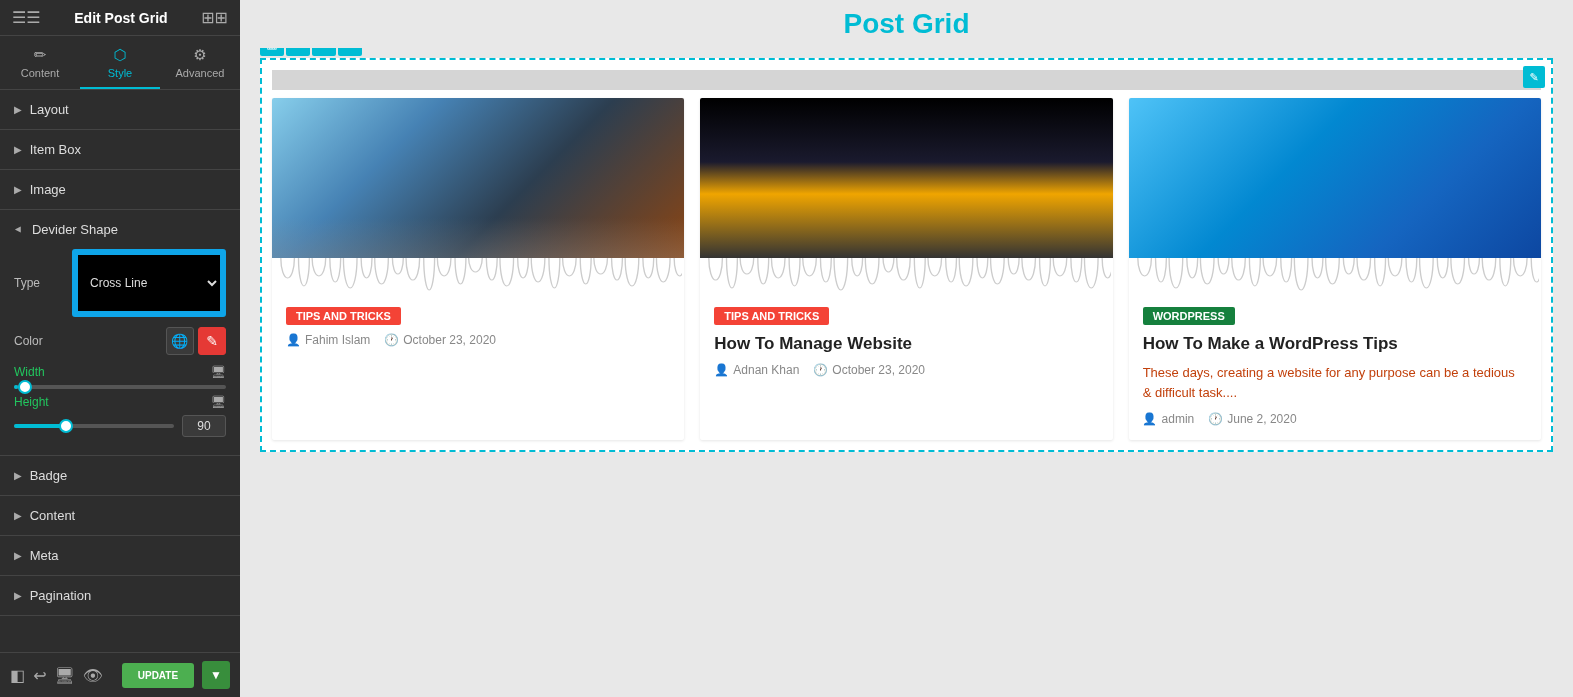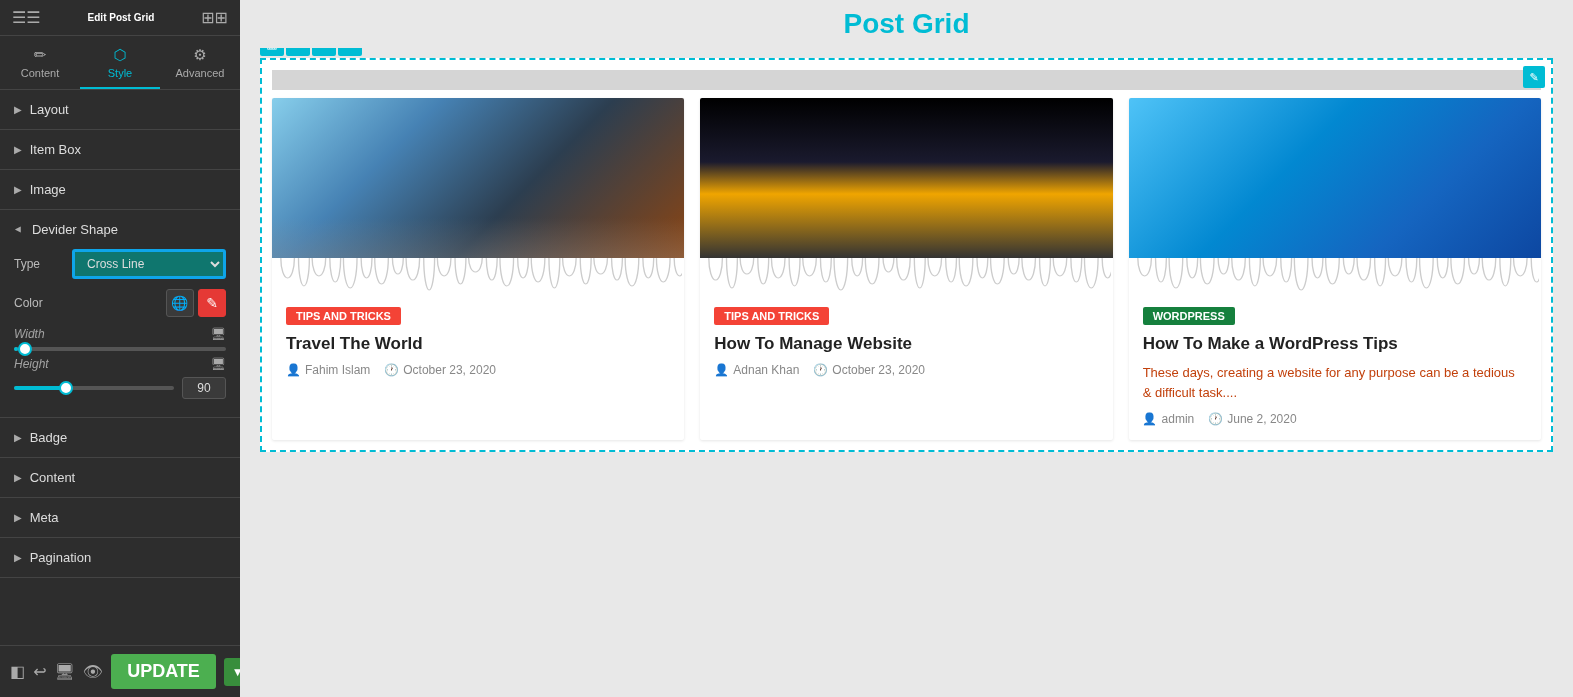--- a/index.html
+++ b/index.html
@@ -18,21 +18,21 @@
     }
     .sidebar-header {
       display: flex;
       align-items: center;
       justify-content: space-between;
       padding: 8px 12px;
       border-bottom: 1px solid #444;
     }
     .sidebar-header-title {
       color: #fff;
-      font-size: 10px;
+      font-size: 14px;
       font-weight: 600;
     }
     .sidebar-tabs {
       display: flex;
       border-bottom: 1px solid #444;
     }
     .sidebar-tab {
       flex: 1;
       padding: 10px 4px 8px;
       display: flex;
@@ -77,25 +77,25 @@
       gap: 8px;
     }
     .field-label {
       font-size: 12px;
       color: #bbb;
       min-width: 50px;
       flex-shrink: 0;
     }
     .field-select {
       flex: 1;
-      background: #0f766e;
-      border: 3px solid #0ea5e9;
+      background: #000000;
+      border: 6px solid #0ea5e9;
       color: #ddd;
       font-size: 12px;
-      padding: 4px 8px;
+      padding: 20px 8px;
       border-radius: 3px;
       cursor: pointer;
     }
     .field-color-row {
       display: flex;
       align-items: center;
       margin-bottom: 10px;
     }
     .color-controls {
       display: flex;
@@ -120,23 +120,22 @@
       margin-bottom: 6px;
     }
     .field-slider-label-row {
       display: flex;
       align-items: center;
       margin-bottom: 6px;
       gap: 6px;
     }
     .slider-label {
       font-size: 12px;
-      color: #a3a3a3;
+      color: #22c55e;
       flex: 1;
-      font-style: italic;
     }
     .slider-icon {
       font-size: 12px;
       color: #aaa;
     }
     .slider-with-input {
       display: flex;
       align-items: center;
       gap: 8px;
     }
@@ -188,21 +187,21 @@
       color: #aaa;
       font-size: 16px;
       cursor: pointer;
     }
     .update-btn {
       background: #4caf50;
       color: #fff;
       border: none;
       padding: 7px 16px;
       border-radius: 3px;
-      font-size: 18px;
+      font-size: 10px;
       font-weight: 600;
       cursor: pointer;
       margin-left: auto;
     }
     .update-arrow-btn {
       background: #388e3c;
       color: #fff;
       border: none;
       padding: 7px 8px;
       border-radius: 3px;
@@ -544,21 +543,20 @@
                   <ellipse cx="252" cy="0" rx="4" ry="22" fill="white" stroke="#ccc" stroke-width="1"></ellipse>
                   <ellipse cx="263" cy="0" rx="5" ry="28" fill="white" stroke="#ccc" stroke-width="1"></ellipse>
                   <ellipse cx="275" cy="0" rx="4" ry="20" fill="white" stroke="#ccc" stroke-width="1"></ellipse>
                   <ellipse cx="286" cy="0" rx="5" ry="24" fill="white" stroke="#ccc" stroke-width="1"></ellipse>
                   <ellipse cx="298" cy="0" rx="4" ry="18" fill="white" stroke="#ccc" stroke-width="1"></ellipse>
                 </g>
               </svg>
             </div>
             <div class="post-card-body">
               <span class="post-badge">Tips And Tricks</span>
-              <div class="post-title">Travel The World</div>
               <div class="post-meta">
                 <div class="post-meta-item">
                   <span class="meta-icon">👤</span>
                   <span>Fahim Islam</span>
                 </div>
                 <div class="post-meta-item">
                   <span class="meta-icon">🕐</span>
                   <span>October 23, 2020</span>
                 </div>
               </div>

